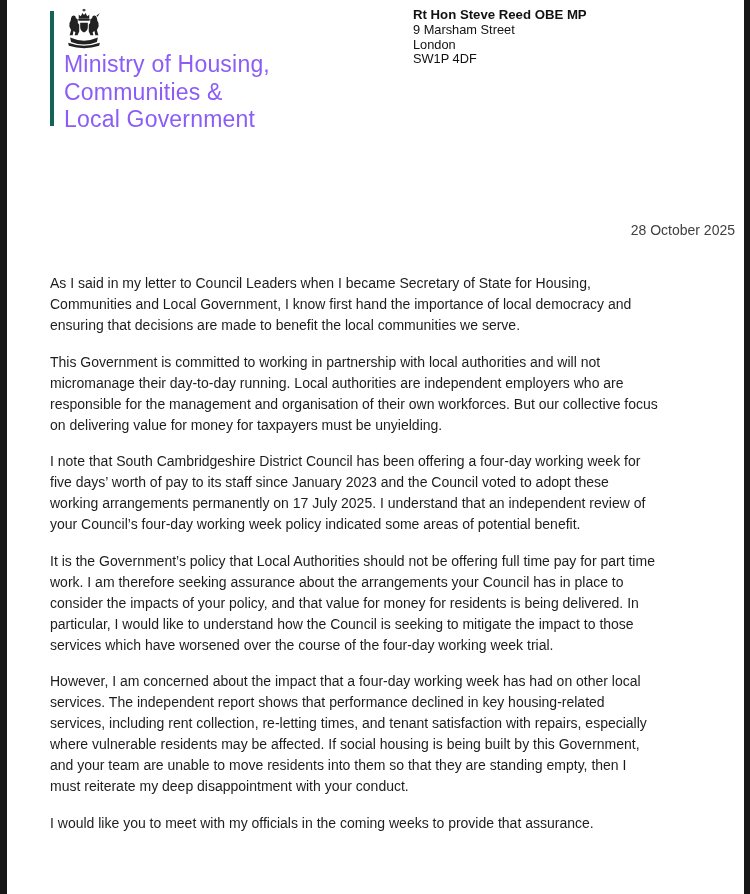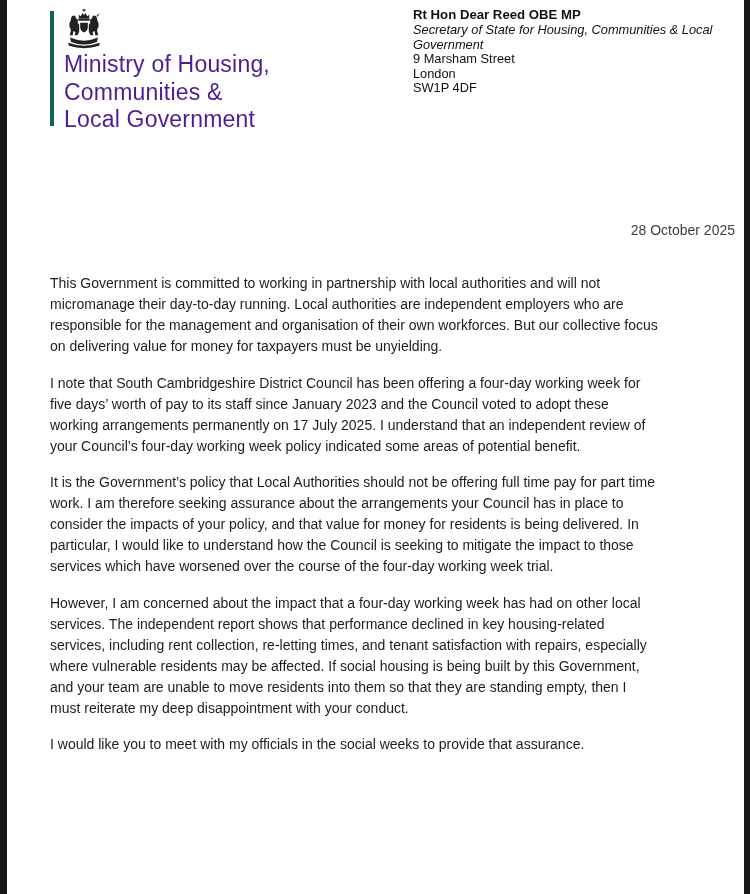--- a/index.html
+++ b/index.html
@@ -40,21 +40,21 @@
     top: 8px;
     width: 44px;
     height: 42px;
   }
   .dept-name {
     position: absolute;
     left: 64px;
     top: 51px;
     font-size: 23px;
     line-height: 27.5px;
-    color: #4c1d95;
+    color: #8b5cf6;
     white-space: pre-line;
     letter-spacing: 0.2px;
   }
 
   
   .sender {
     position: absolute;
     left: 413px;
     top: 8px;
     width: 310px;
@@ -146,47 +146,48 @@
         <path d="M6.5 35.5 q16.5 6 33 0 l-0.6 3 q-15.8 5 -31.8 0 z"></path>
       </g>
     </svg>
   </span>
 
   <div class="dept-name">Ministry of Housing,
 Communities &amp;
 Local Government</div>
 
   <div class="sender">
-    <div class="sender-name">Rt Hon Dear Reed OBE MP</div>
-    <div class="sender-title">Secretary of State for Housing, Communities &amp; Local
-Government</div>
+    <div class="sender-name">Rt Hon Steve Reed OBE MP</div>
     <div class="sender-address">9 Marsham Street
 London
 SW1P 4DF</div>
   </div>
 
 
   <div class="letter-date">28 October 2025</div>
 
   <div class="letter-body">
+    <p>As I said in my letter to Council Leaders when I became Secretary of State for Housing,
+Communities and Local Government, I know first hand the importance of local democracy and
+ensuring that decisions are made to benefit the local communities we serve.</p>
     <p>This Government is committed to working in partnership with local authorities and will not
 micromanage their day-to-day running. Local authorities are independent employers who are
 responsible for the management and organisation of their own workforces. But our collective focus
 on delivering value for money for taxpayers must be unyielding.</p>
     <p>I note that South Cambridgeshire District Council has been offering a four-day working week for
 five days’ worth of pay to its staff since January 2023 and the Council voted to adopt these
 working arrangements permanently on 17 July 2025. I understand that an independent review of
 your Council’s four-day working week policy indicated some areas of potential benefit.</p>
     <p>It is the Government’s policy that Local Authorities should not be offering full time pay for part time
 work. I am therefore seeking assurance about the arrangements your Council has in place to
 consider the impacts of your policy, and that value for money for residents is being delivered. In
 particular, I would like to understand how the Council is seeking to mitigate the impact to those
 services which have worsened over the course of the four-day working week trial.</p>
     <p>However, I am concerned about the impact that a four-day working week has had on other local
 services. The independent report shows that performance declined in key housing-related
 services, including rent collection, re-letting times, and tenant satisfaction with repairs, especially
 where vulnerable residents may be affected. If social housing is being built by this Government,
 and your team are unable to move residents into them so that they are standing empty, then I
 must reiterate my deep disappointment with your conduct.</p>
-    <p>I would like you to meet with my officials in the social weeks to provide that assurance.</p>
+    <p>I would like you to meet with my officials in the coming weeks to provide that assurance.</p>
   </div>
 
 </div>
 
 </body></html>

